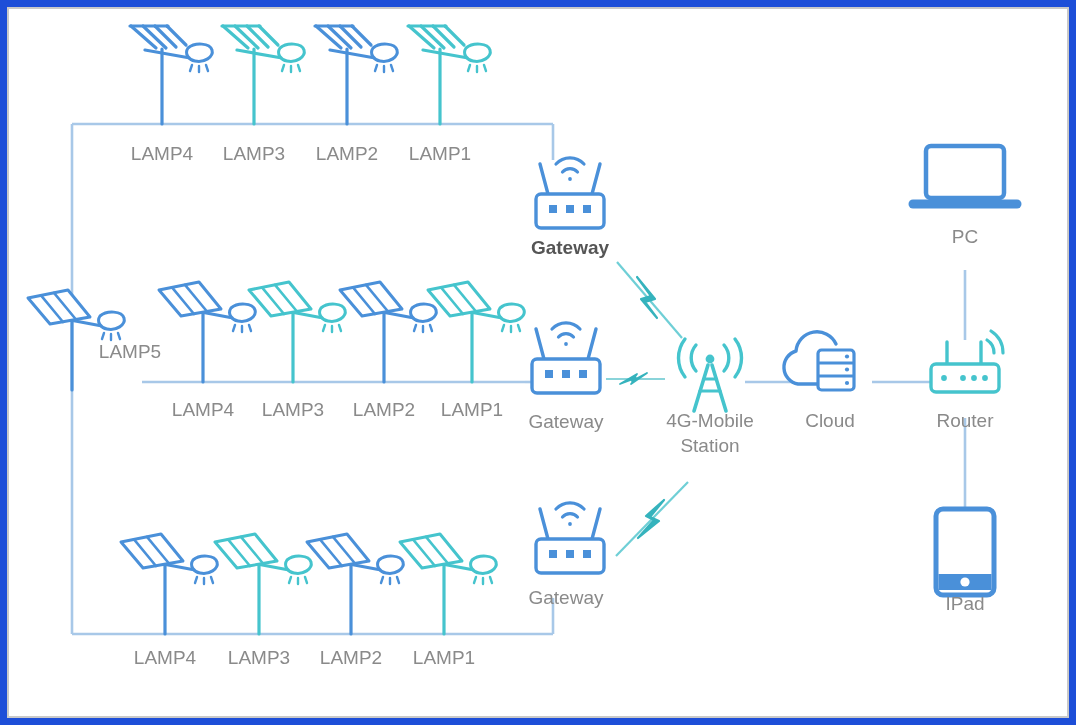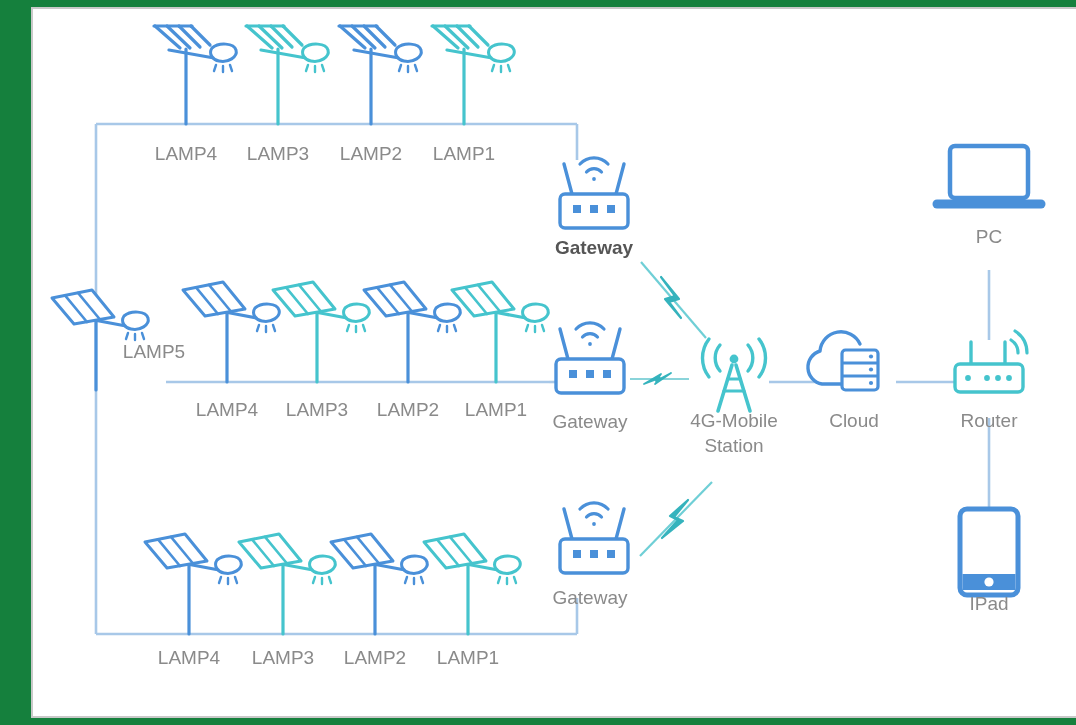--- a/index.html
+++ b/index.html
@@ -9,23 +9,22 @@
     background: #ffffff;
   }
   body {
     font-family: "Liberation Sans", sans-serif;
   }
   #diagram-frame {
     position: relative;
     width: 1076px;
     height: 725px;
     box-sizing: border-box;
-    background: #15803d;
+    background: #1d4ed8;
     overflow: hidden;
-    padding-left: 24px;
   }
   #topology-svg {
     display: block;
     width: 1076px;
     height: 725px;
   }
   .node-label {
     font-family: "Liberation Sans", sans-serif;
     font-size: 19px;
     fill: #8a8a8a;

